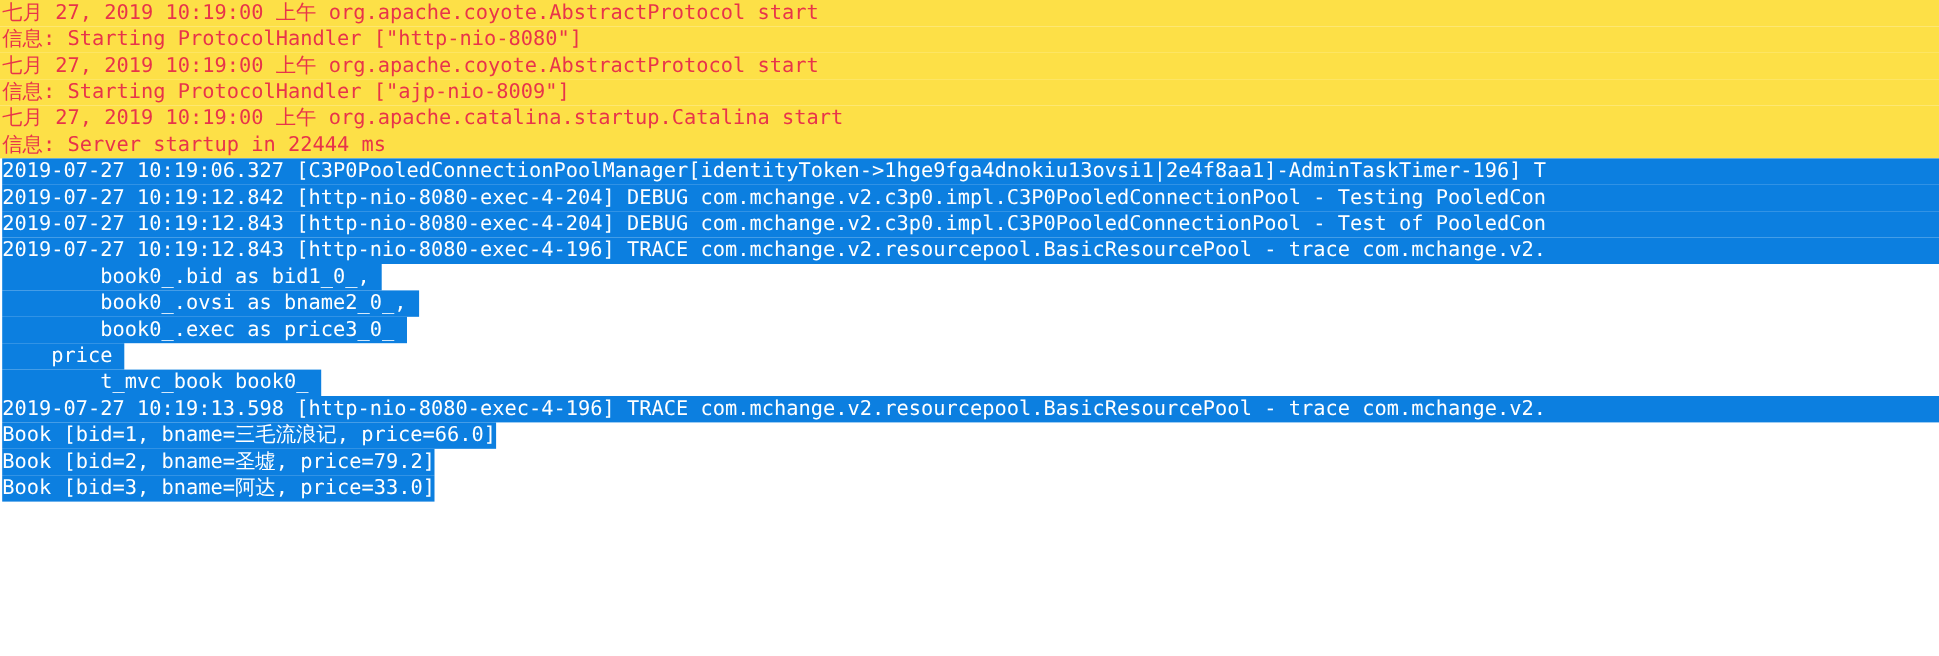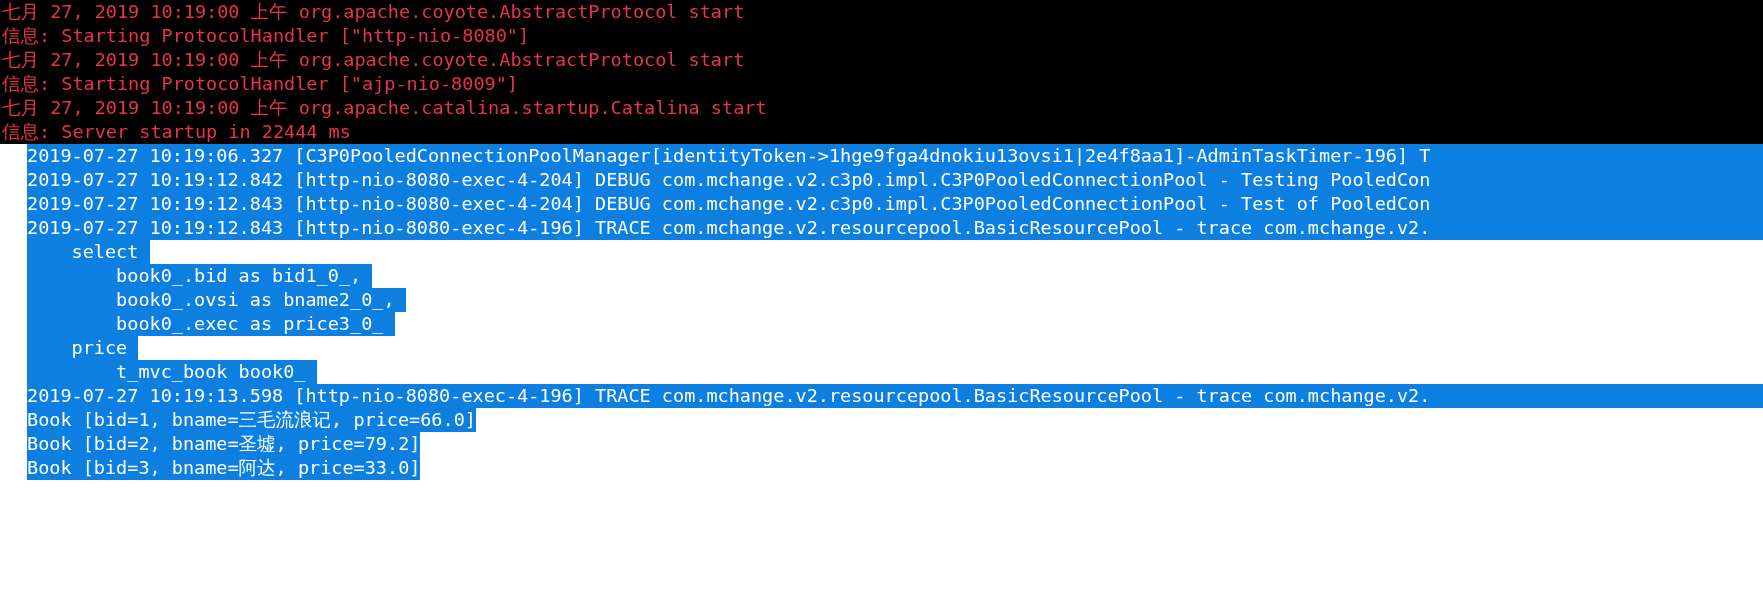--- a/index.html
+++ b/index.html
@@ -31,28 +31,27 @@
     letter-spacing: 0px;
     white-space: pre;
     padding-left: 2px;
     box-sizing: border-box;
     font-family: "DejaVu Sans Mono", "Liberation Mono", monospace;
   }
 
   
   .line.err {
     color: #e8344a;
-    background: #000000;
+    background: #fde047;
   }
 
   
   .line.sel {
     color: #ffffff;
     background: transparent;
-    margin-left: 25px;
   }
   .line.sel .hl {
     background: #0c7fe0;
     color: #ffffff;
     display: inline-block;
     height: 24px;
     line-height: 24px;
     white-space: pre;
     vertical-align: top;
   }
@@ -71,21 +70,20 @@
   <div class="line err">七月 27, 2019 10:19:00 上午 org.apache.coyote.AbstractProtocol start</div>
   <div class="line err">信息: Starting ProtocolHandler ["ajp-nio-8009"]</div>
   <div class="line err">七月 27, 2019 10:19:00 上午 org.apache.catalina.startup.Catalina start</div>
   <div class="line err">信息: Server startup in 22444 ms</div>
 
   <div class="line sel full"><span class="hl">2019-07-27 10:19:06.327 [C3P0PooledConnectionPoolManager[identityToken-&gt;1hge9fga4dnokiu13ovsi1|2e4f8aa1]-AdminTaskTimer-196] T</span></div>
   <div class="line sel full"><span class="hl">2019-07-27 10:19:12.842 [http-nio-8080-exec-4-204] DEBUG com.mchange.v2.c3p0.impl.C3P0PooledConnectionPool - Testing PooledCon</span></div>
   <div class="line sel full"><span class="hl">2019-07-27 10:19:12.843 [http-nio-8080-exec-4-204] DEBUG com.mchange.v2.c3p0.impl.C3P0PooledConnectionPool - Test of PooledCon</span></div>
   <div class="line sel full"><span class="hl">2019-07-27 10:19:12.843 [http-nio-8080-exec-4-196] TRACE com.mchange.v2.resourcepool.BasicResourcePool - trace com.mchange.v2.</span></div>
 
-  <div class="line sel"><span class="hl">    select </span></div>
   <div class="line sel"><span class="hl">        book0_.bid as bid1_0_, </span></div>
   <div class="line sel"><span class="hl">        book0_.ovsi as bname2_0_, </span></div>
   <div class="line sel"><span class="hl">        book0_.exec as price3_0_ </span></div>
   <div class="line sel"><span class="hl">    price </span></div>
   <div class="line sel"><span class="hl">        t_mvc_book book0_ </span></div>
 
   <div class="line sel full"><span class="hl">2019-07-27 10:19:13.598 [http-nio-8080-exec-4-196] TRACE com.mchange.v2.resourcepool.BasicResourcePool - trace com.mchange.v2.</span></div>
 
   <div class="line sel"><span class="hl">Book [bid=1, bname=三毛流浪记, price=66.0]</span></div>
   <div class="line sel"><span class="hl">Book [bid=2, bname=圣墟, price=79.2]</span></div>

